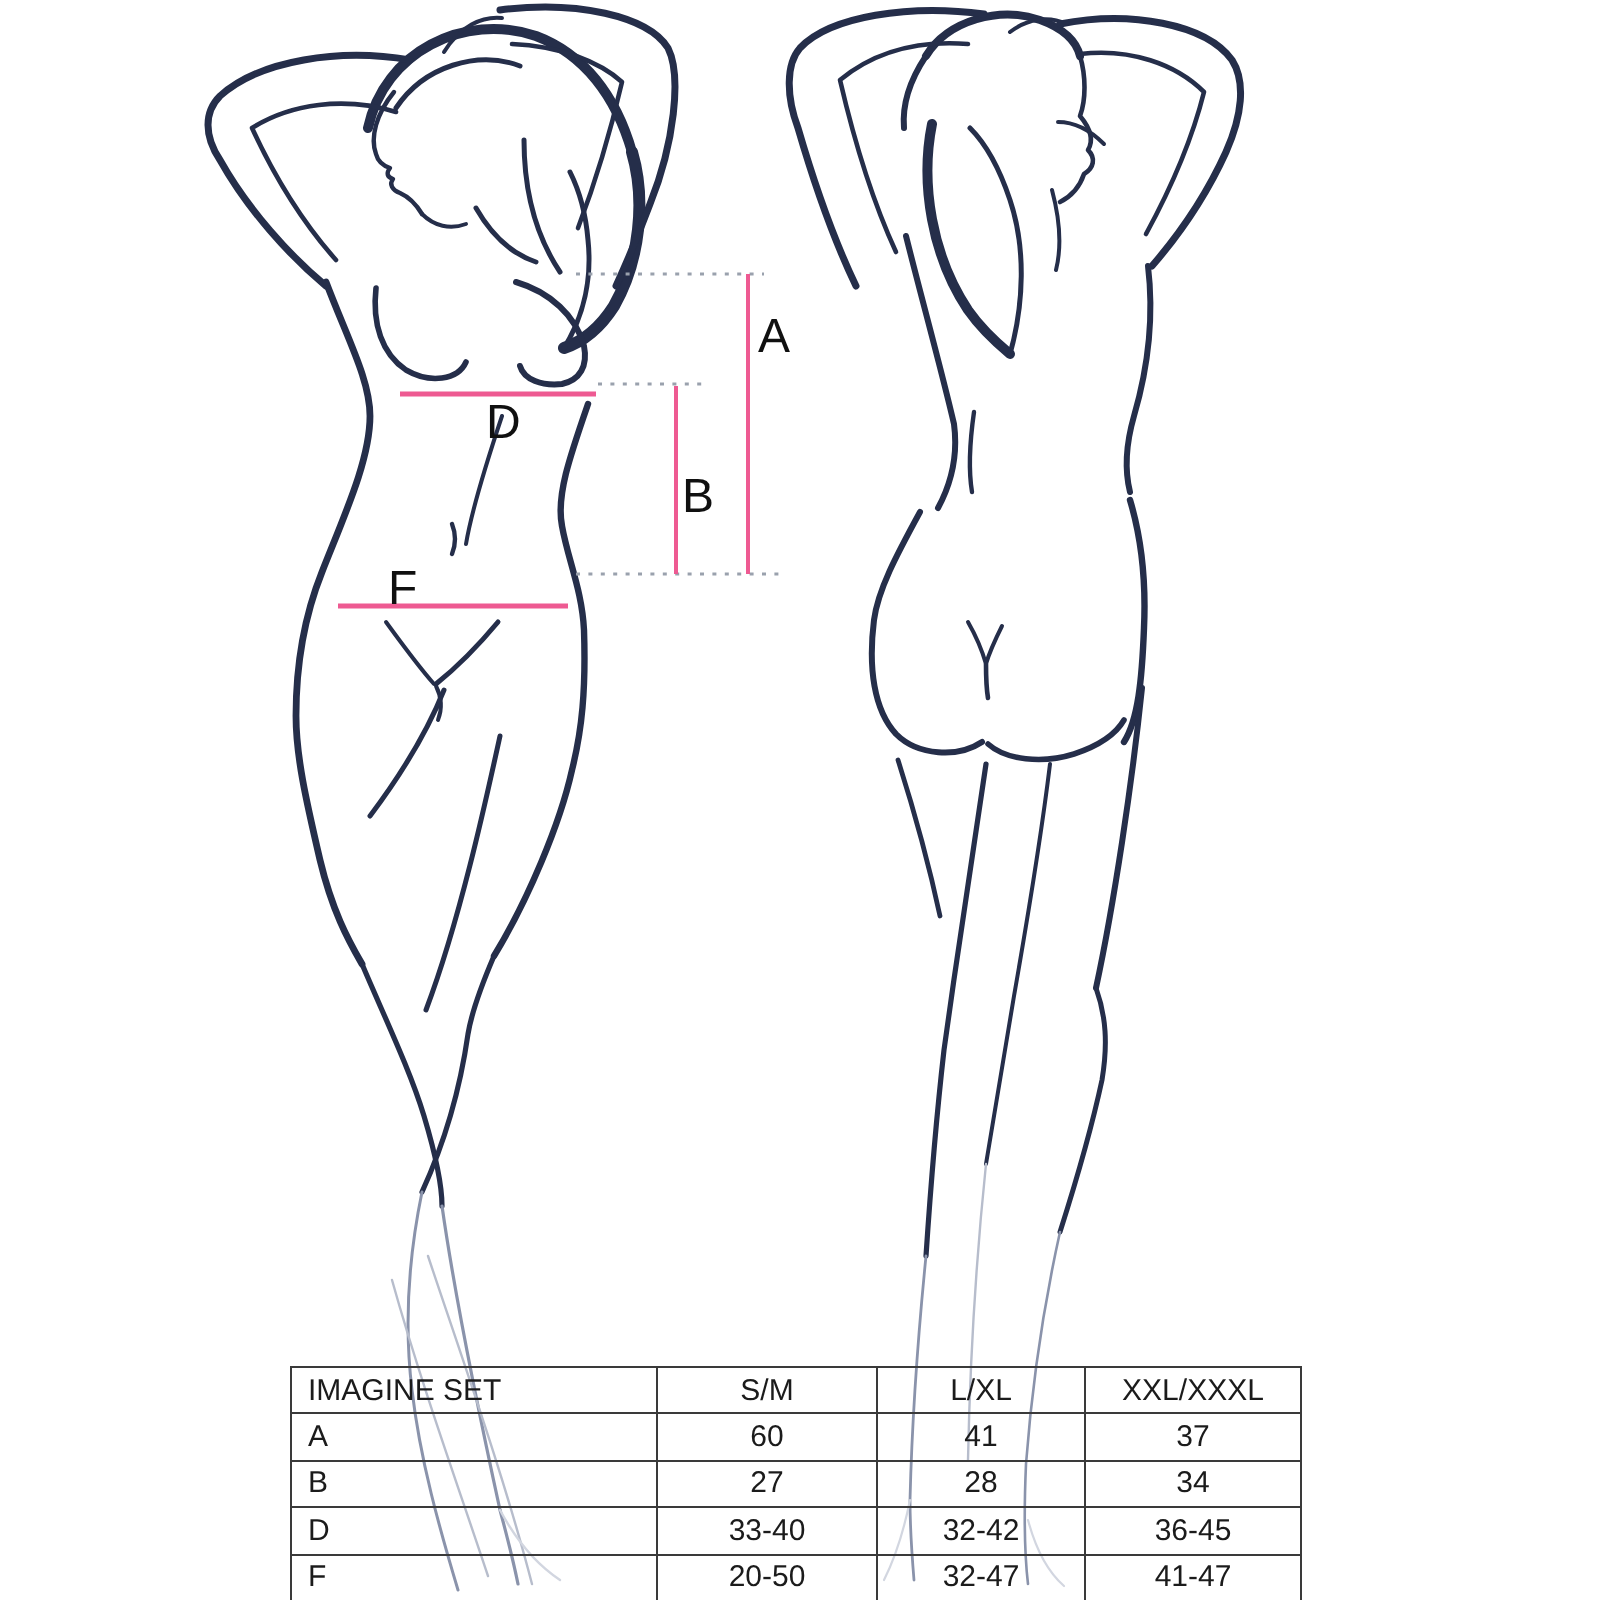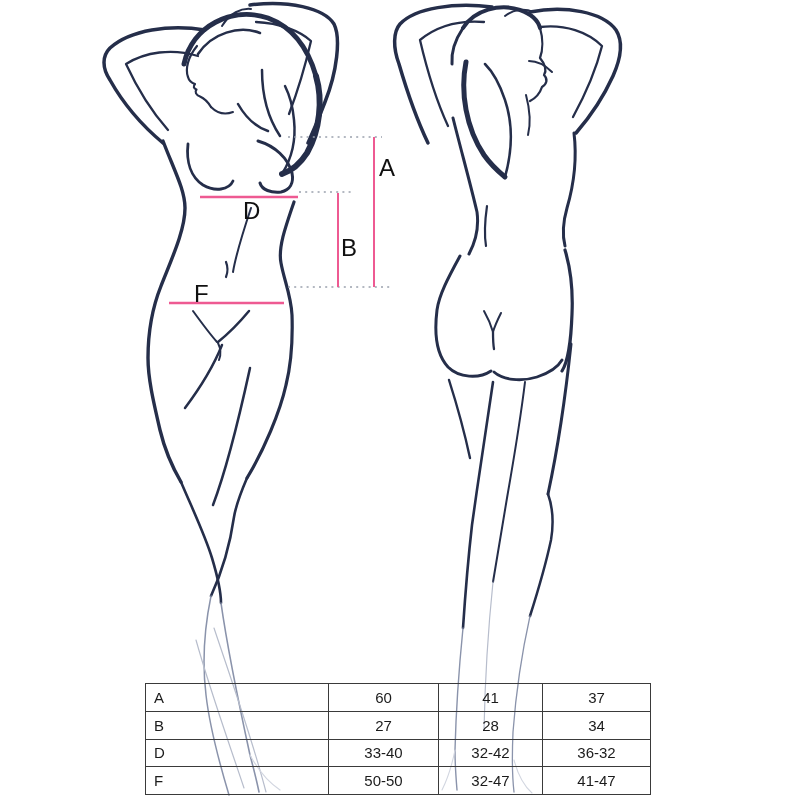--- a/index.html
+++ b/index.html
@@ -159,39 +159,45 @@
 
   <table class="size-table">
     <colgroup>
       <col style="width:183px">
         <col style="width:110px">
         <col style="width:104px">
         <col style="width:108px">
     </colgroup>
     <tbody>
       <tr>
+        <td class="c0">IMAGINE SET</td>
+        <td>S/M</td>
+        <td>L/XL</td>
+        <td>XXL/XXXL</td>
+      </tr>
+      <tr>
         <td class="c0">A</td>
         <td>60</td>
         <td>41</td>
         <td>37</td>
       </tr>
       <tr>
         <td class="c0">B</td>
         <td>27</td>
         <td>28</td>
         <td>34</td>
       </tr>
       <tr>
         <td class="c0">D</td>
         <td>33-40</td>
         <td>32-42</td>
-        <td>36-32</td>
+        <td>36-45</td>
       </tr>
       <tr>
         <td class="c0">F</td>
-        <td>50-50</td>
+        <td>20-50</td>
         <td>32-47</td>
         <td>41-47</td>
       </tr>
     </tbody>
   </table>
 
 </div>
 
 </body></html>

